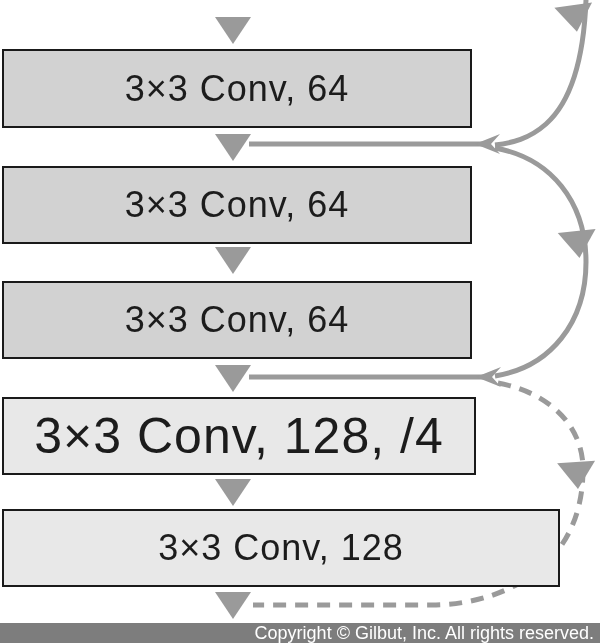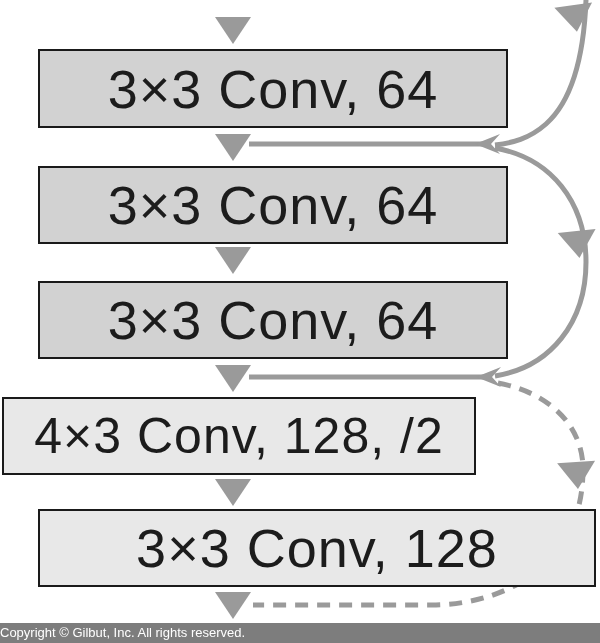--- a/index.html
+++ b/index.html
@@ -18,32 +18,32 @@
   }
   .conv-box{
     position:absolute;left:2px;box-sizing:border-box;
     border:2px solid var(--box-border);
     display:flex;align-items:center;justify-content:center;
     color:var(--text-color);letter-spacing:1px;white-space:nowrap;
     z-index:2;
   }
   .conv-box.dark{background:var(--box-dark);}
   .conv-box.light{background:var(--box-light);}
-  .fs-big{font-size:54px;margin-left:36px;}
+  .fs-big{font-size:36px;}
   .fs-med{font-size:50px;}
   .b1{top:49px;width:470px;height:79px;}
   .b2{top:166px;width:470px;height:78px;}
   .b3{top:281px;width:470px;height:78px;}
   .b4{top:397px;width:474px;height:78px;}
   .b5{top:509px;width:558px;height:78px;}
   svg.overlay{position:absolute;left:0;top:0;z-index:1;}
   .footer-bar{
     position:absolute;left:0;top:623px;width:600px;height:20px;
     background:var(--footer-bg);color:var(--footer-text);
-    font-size:13px;line-height:20px;text-align:left;
+    font-size:18px;line-height:20px;text-align:right;
     box-sizing:border-box;padding-right:6px;z-index:3;
   }
 </style>
 </head>
 <body>
 
 <div class="canvas">
 
   <svg class="overlay" width="600" height="643" viewBox="0 0 600 643">
     <g fill="#9a9a9a" stroke="none">
@@ -75,21 +75,21 @@
   <div class="conv-box dark fs-big b1">
     <span>3×3 Conv, 64</span>
   </div>
   <div class="conv-box dark fs-big b2">
     <span>3×3 Conv, 64</span>
   </div>
   <div class="conv-box dark fs-big b3">
     <span>3×3 Conv, 64</span>
   </div>
   <div class="conv-box light fs-med b4">
-    <span>4×3 Conv, 128, /2</span>
+    <span>3×3 Conv, 128, /4</span>
   </div>
   <div class="conv-box light fs-big b5">
     <span>3×3 Conv, 128</span>
   </div>
 
   <div class="footer-bar">
     <span>Copyright © Gilbut, Inc. All rights reserved.</span>
   </div>
 
 </div>

